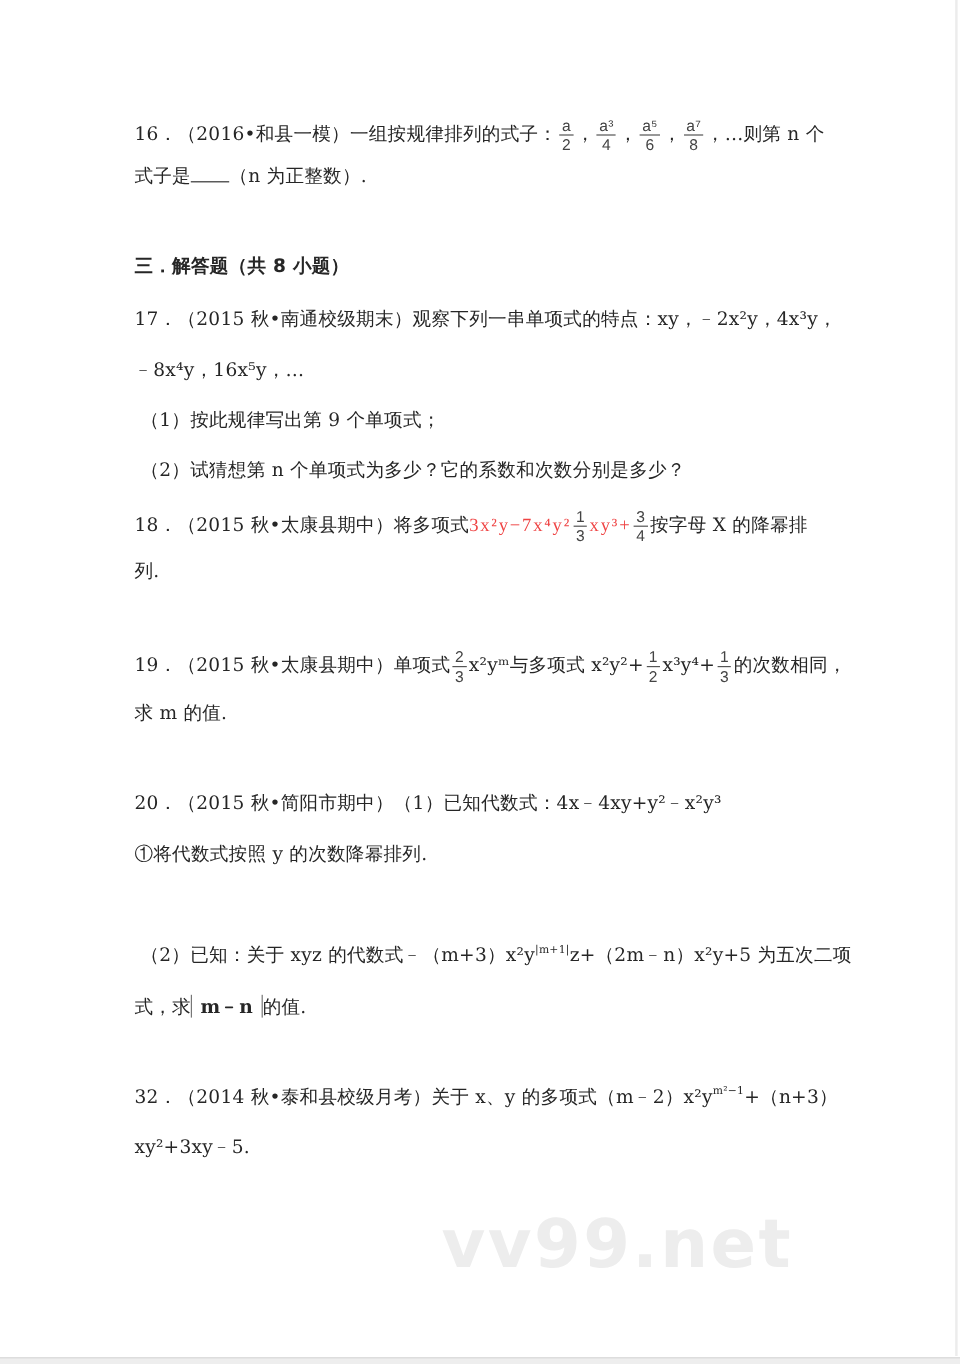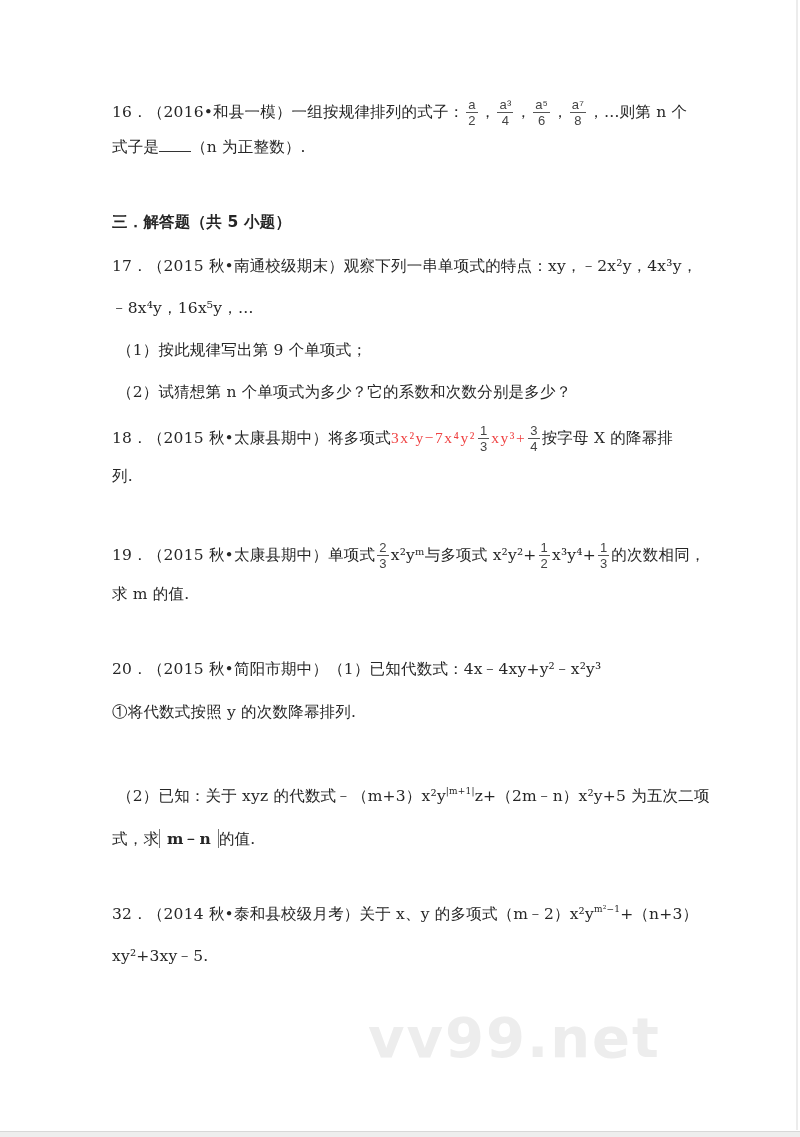--- a/index.html
+++ b/index.html
@@ -90,21 +90,21 @@
 
 <div class="page">
 
   <div class="line" style="top:97px;">
     <span>16．（2016•和县一模）一组按规律排列的式子：</span><span class="frac"><span class="num">a</span><span class="den">2</span></span>，<span class="frac"><span class="num">a³</span><span class="den">4</span></span>，<span class="frac"><span class="num">a⁵</span><span class="den">6</span></span>，<span class="frac"><span class="num">a⁷</span><span class="den">8</span></span><span>，…则第 n 个</span>
   </div>
   <div class="line" style="top:137px;">
     <span>式子是</span><span class="blank"></span><span>（n 为正整数）.</span>
   </div>
 
-  <div class="line section-title" style="top:212px;">三．解答题（共 5 小题）</div>
+  <div class="line section-title" style="top:212px;">三．解答题（共 8 小题）</div>
 
   <div class="line" style="top:256px;">17．（2015 秋•南通校级期末）观察下列一串单项式的特点：xy，﹣2x²y，4x³y，</div>
   <div class="line" style="top:298px;">﹣8x⁴y，16x⁵y，…</div>
   <div class="line indent" style="top:340px;">（1）按此规律写出第 9 个单项式；</div>
   <div class="line indent" style="top:382px;">（2）试猜想第 n 个单项式为多少？它的系数和次数分别是多少？</div>
 
   <div class="line" style="top:423px;">
     <span>18．（2015 秋•太康县期中）将多项式</span><span class="mathimg">3x²y−7x⁴y²</span><span class="frac"><span class="num">1</span><span class="den">3</span></span><span class="mathimg">xy³+</span><span class="frac"><span class="num">3</span><span class="den">4</span></span><span>按字母 X 的降幂排</span>
   </div>
   <div class="line" style="top:466px;">列.</div>

